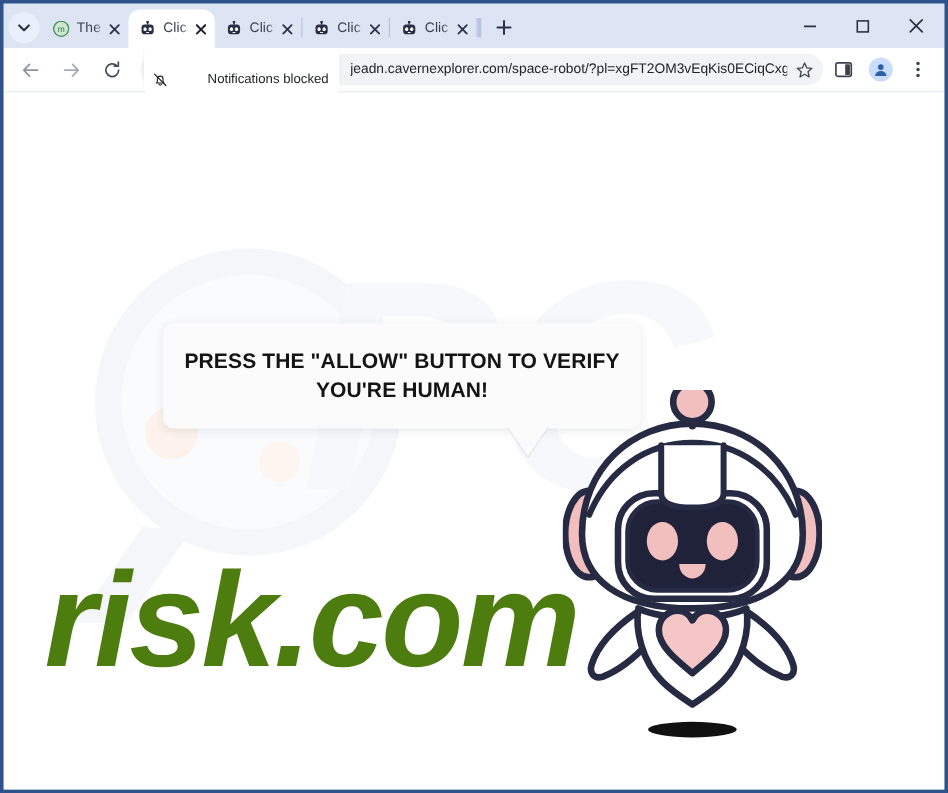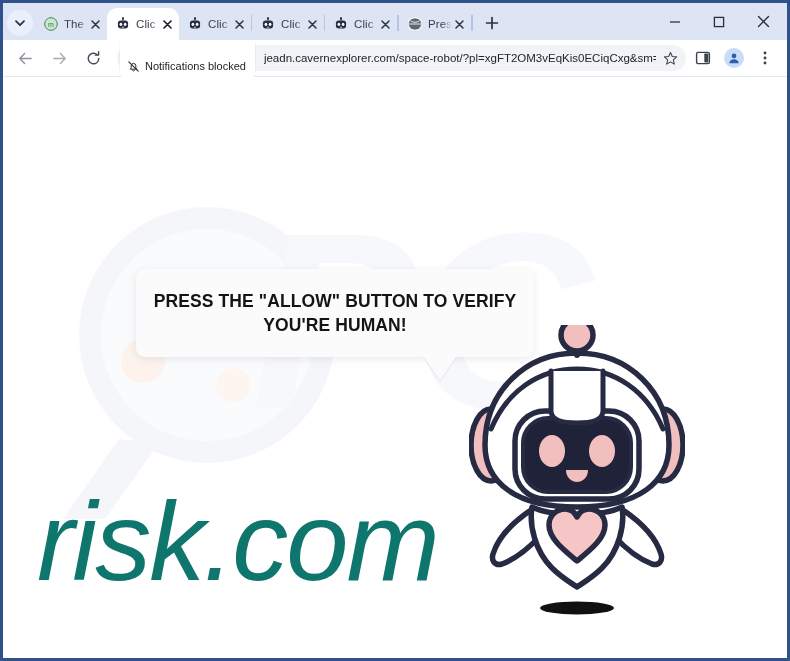--- a/index.html
+++ b/index.html
@@ -170,20 +170,21 @@
   }
   #notif-chip {
     height: 34px;
     background: #ffffff;
     border-radius: 11px;
     display: flex;
     align-items: center;
     padding: 16px 9px 0 7px;
     flex: 0 0 auto;
     box-shadow: 0 0 0 1px rgba(0,0,0,0.03);
+    gap: 28px;
   }
   #notif-chip .chiptext {
     font-size: 11px;
     color: #21242b;
     margin-left: 5px;
     white-space: nowrap;
   }
   #url {
     flex: 1 1 auto;
     font-size: 11.5px;
@@ -237,25 +238,25 @@
     position: absolute;
     left: 52px;
     top: 112px;
     width: 330px;
     height: 330px;
     pointer-events: none;
   }
   #wm-risk {
     position: absolute;
     left: 34px;
-    top: 409px;
+    top: 384px;
     font-size: 112px;
     font-style: italic;
-    font-weight: 400;
-    color: #0f766e;
+    font-weight: 700;
+    color: #4d7c0f;
     letter-spacing: -2px;
     white-space: nowrap;
     pointer-events: none;
     line-height: 1;
   }
   #wm-pc-text {
     position: absolute;
     left: 248px;
     top: 120px;
     font-size: 250px;
@@ -415,36 +416,20 @@
           <path d="M1 1 L8 8 M8 1 L1 8" stroke="#2b3245" stroke-width="1.5" stroke-linecap="round"></path>
         </svg>
       </span>
     </div>
 
     <div class="tab-sep"></div>
 
 
     <div class="tab-sep"></div>
 
-    <div class="tab">
-      <span class="favicon">
-        <svg width="14" height="14" viewBox="0 0 16 16">
-          <circle cx="8" cy="8" r="7" fill="#5f6671"></circle>
-          <path d="M8 1 a9 7 0 0 0 0 14 a9 7 0 0 0 0 -14" fill="none" stroke="#ffffff" stroke-width="1"></path>
-          <path d="M1 8 h14" stroke="#ffffff" stroke-width="1"></path>
-          <path d="M3 4.5 c3 2 7 2 10 0" fill="none" stroke="#ffffff" stroke-width="1"></path>
-        </svg>
-      </span>
-      <span class="tab-title">Pres</span>
-      <span class="tab-close">
-        <svg width="9" height="9" viewBox="0 0 9 9">
-          <path d="M1 1 L8 8 M8 1 L1 8" stroke="#2b3245" stroke-width="1.5" stroke-linecap="round"></path>
-        </svg>
-      </span>
-    </div>
 
     <div class="tab-sep"></div>
 
 
     <div class="tab-sep"></div>
 
     <div id="newtab">
       <svg width="14" height="14" viewBox="0 0 14 14">
         <path d="M7 1.6 V12.4 M1.6 7 H12.4" stroke="#2b3245" stroke-width="1.7" stroke-linecap="round"></path>
       </svg>

